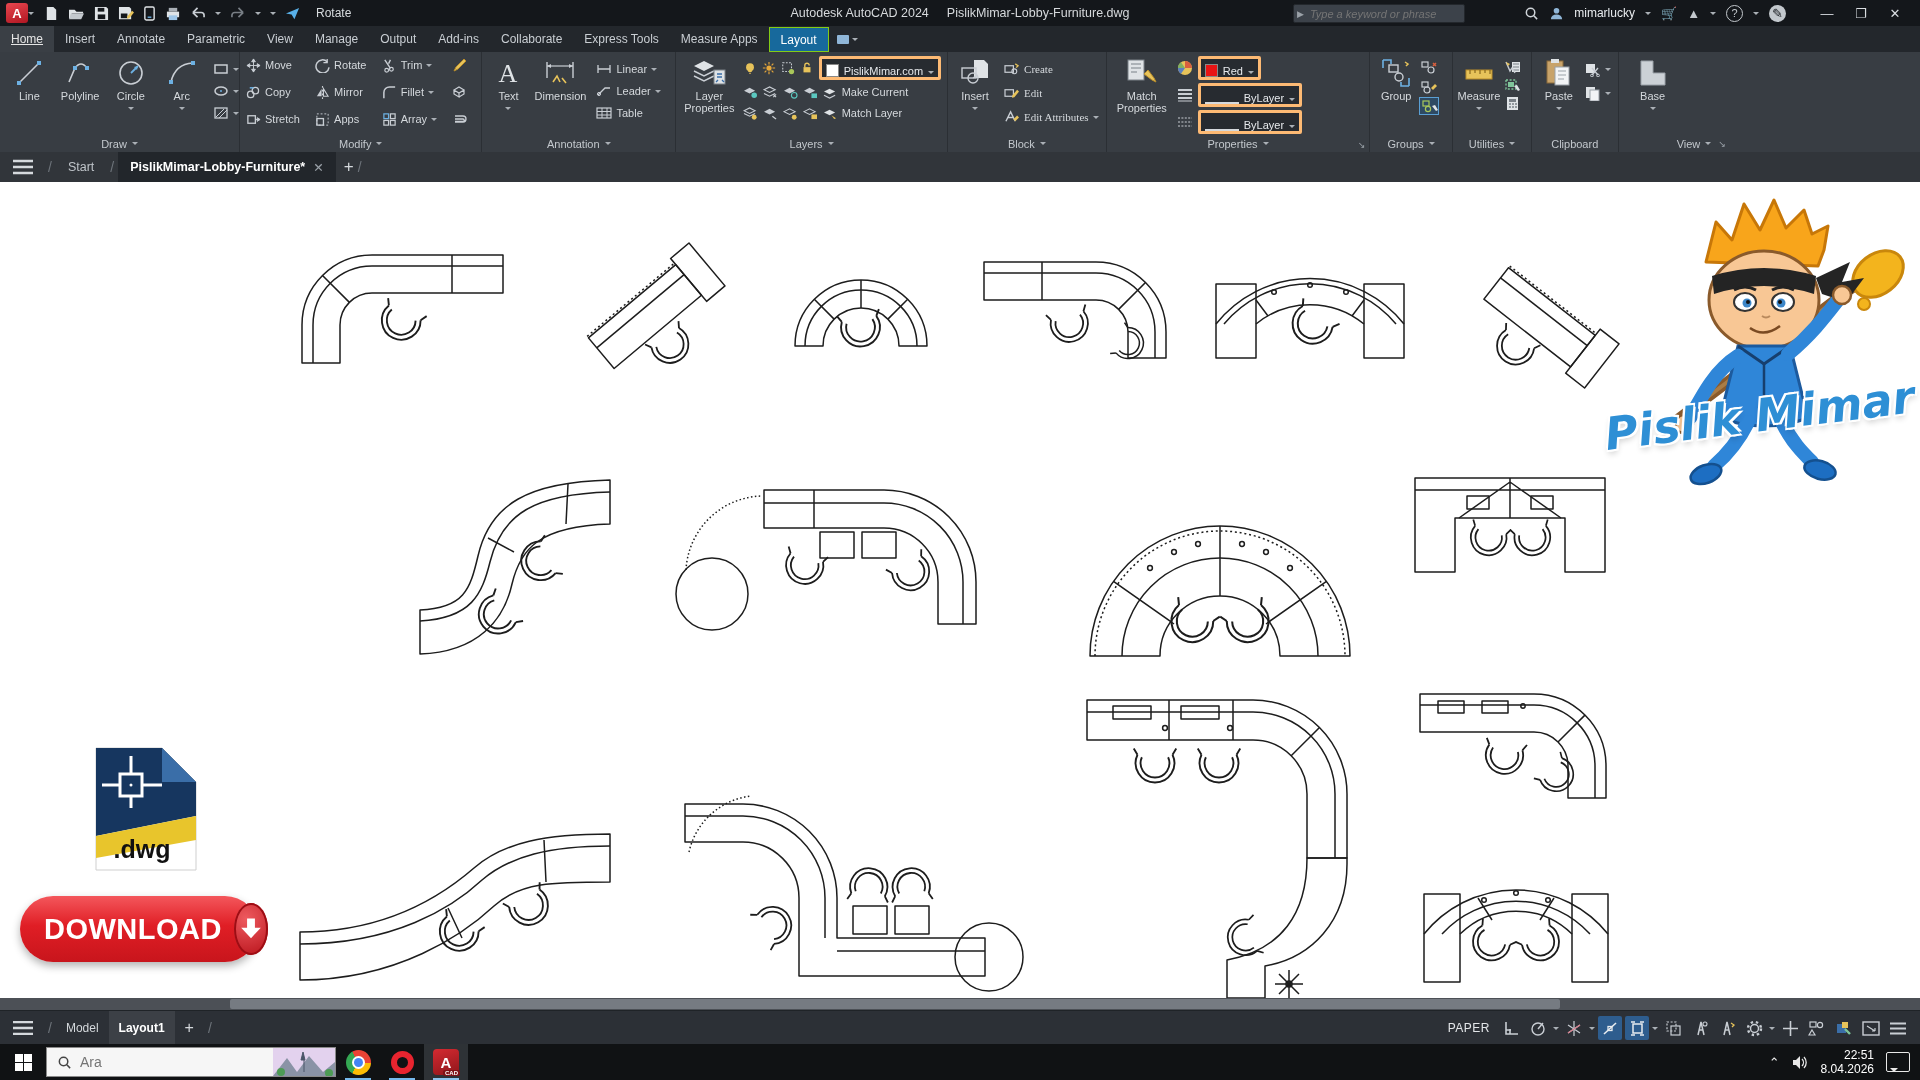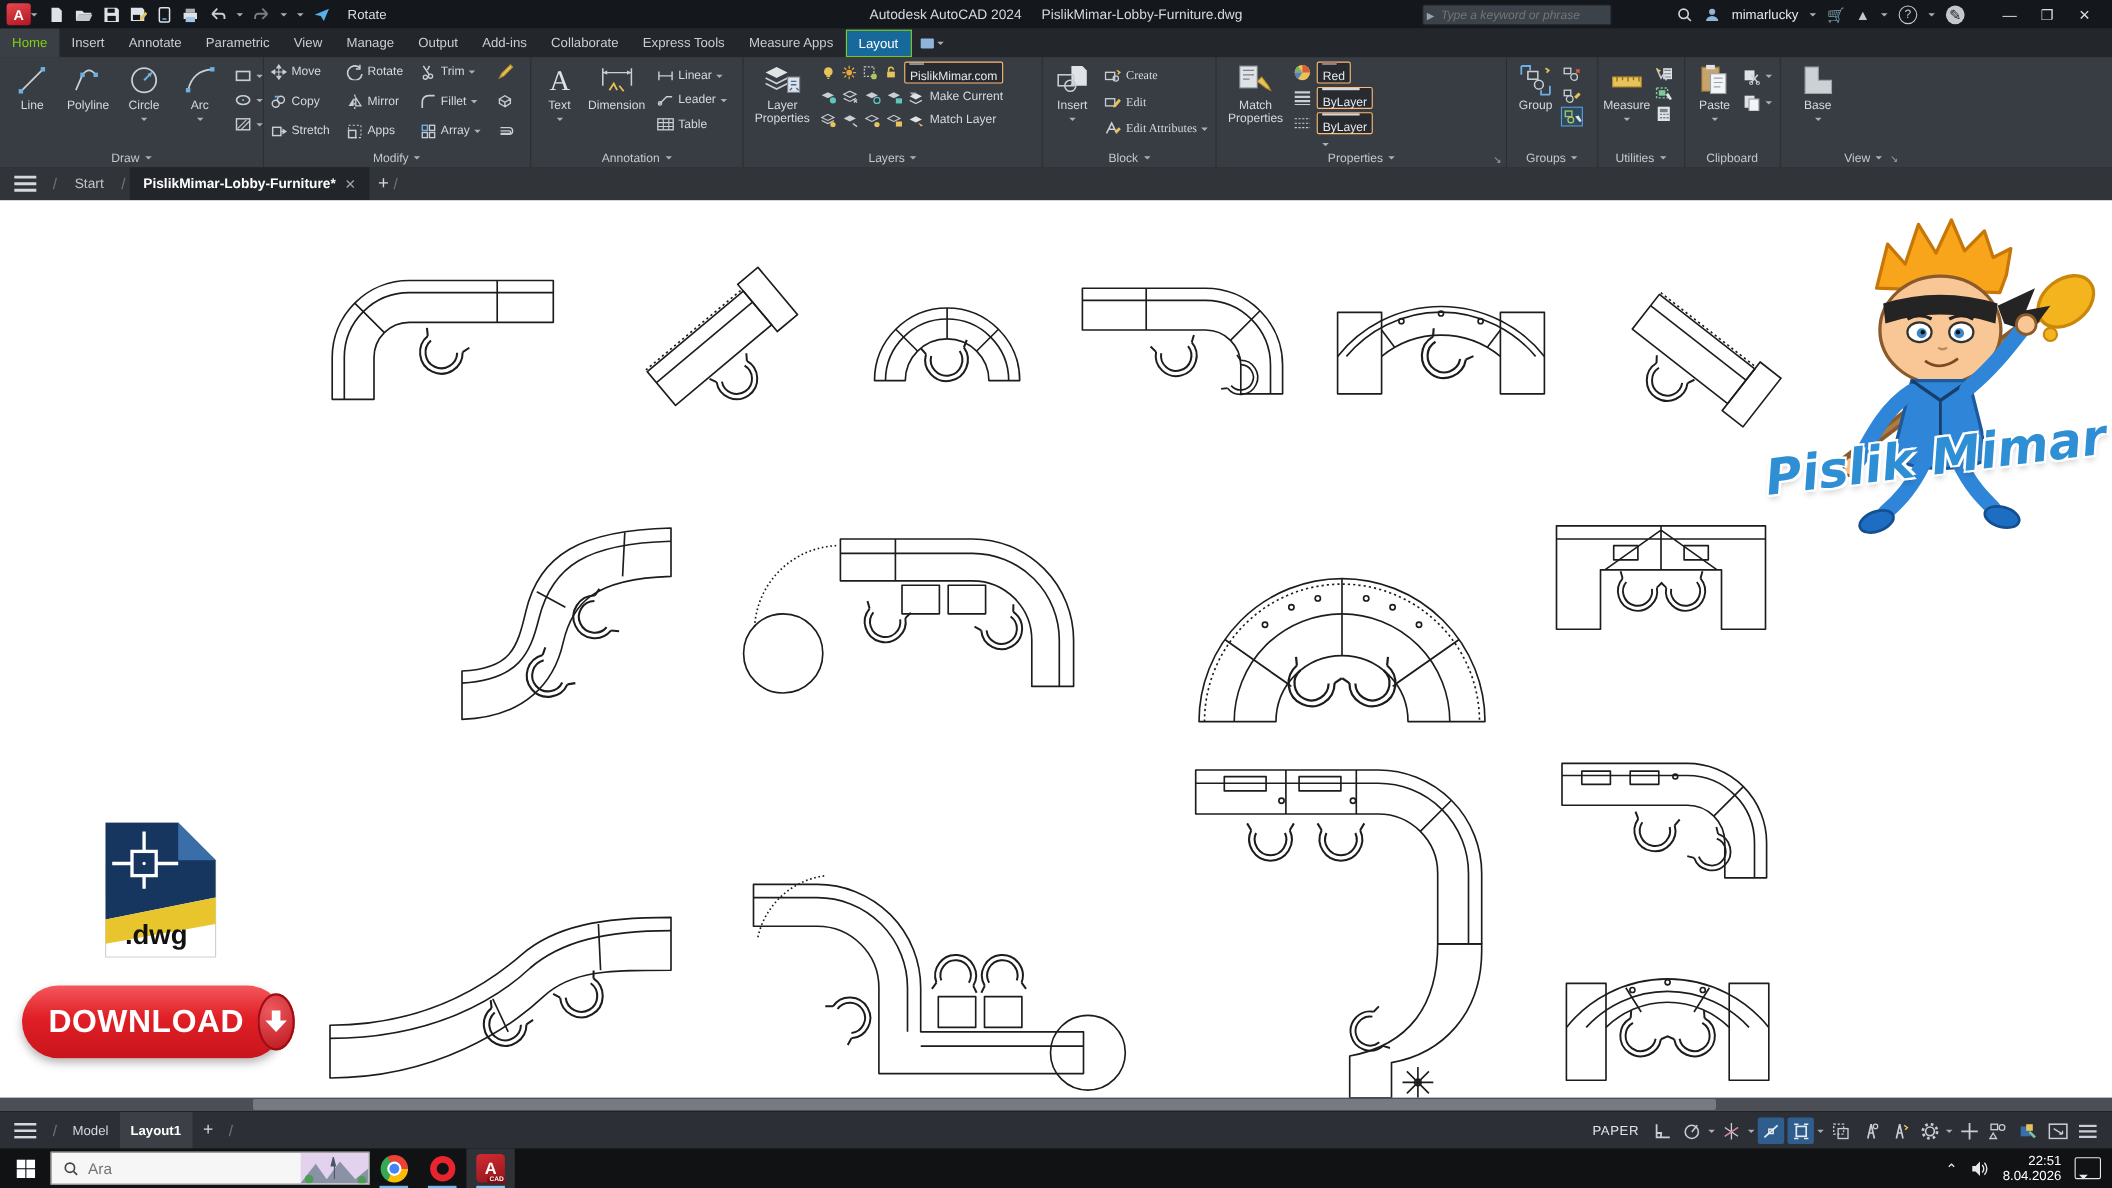--- a/index.html
+++ b/index.html
@@ -23,38 +23,38 @@
     font-size:11px;padding:0 6px;width:100%;font-family:"Liberation Sans",sans-serif;}
   .titright{position:absolute;right:0;top:0;height:26px;display:flex;align-items:center;gap:10px;padding-right:8px;}
   .titright .ic{color:#c3c8cd;font-size:13px;display:flex;align-items:center;gap:3px;}
   .winbtns{display:flex;gap:0;margin-left:14px;}
   .winbtns div{width:34px;height:26px;display:flex;align-items:center;justify-content:center;color:#d9dde1;font-size:13px;}
   .uname{color:#e8ebee;}
   
   .tabrow{position:absolute;left:0;top:26px;width:1920px;height:26px;background:#23272c;
     display:flex;align-items:stretch;font-size:12px;color:#c9ced3;}
   .rtab{padding:0 11px;display:flex;align-items:center;}
-  .rtab.homeon{background:#3a3f45;color:#84cc16;}
+  .rtab.homeon{background:#3a3f45;color:#e5e5e5;text-decoration:underline;}
   .rtab.layouton{background:#17699c;border:1px solid #84cc16;color:#fff;margin-top:1px;}
   .tabdd{display:flex;align-items:center;gap:3px;margin-left:8px;}
   .tabdd .sq{width:12px;height:9px;background:#8fb6d8;border-radius:1px;}
   
   .ribbon{position:absolute;left:0;top:52px;width:1920px;height:100px;background:#383d43;display:flex;}
   .panel{height:100px;border-right:1px solid #2b2f34;display:flex;flex-direction:column;box-sizing:border-box;}
   .pbody{flex:1;display:flex;align-items:flex-start;padding-top:4px;}
   .pfoot{height:17px;display:flex;align-items:center;justify-content:center;gap:5px;
     font-size:11px;color:#c3c8cd;position:relative;}
   .bigb{width:54px;display:flex;flex-direction:column;align-items:center;text-align:center;
     font-size:11px;line-height:12px;color:#d5d9dd;gap:2px;padding-top:2px;}
   .bigb svg{display:block}
   .smcol{display:flex;flex-direction:column;justify-content:flex-start;gap:4px;padding-top:4px;}
   .smb{display:flex;align-items:center;gap:4px;font-size:11px;color:#d5d9dd;height:18px;}
   .mgrid{display:grid;grid-template-columns:auto auto auto auto;gap:2px 8px;padding:4px 6px 0 6px;}
-  .combo{height:18px;background:#272b30;border:1px solid #fdba74;border-radius:2px;display:flex;
-    align-items:flex-start;font-size:11px;color:#e6e9ec;padding:0 4px;gap:5px;flex-direction:column;}
+  .combo{height:18px;background:#272b30;border:3px solid #fdba74;border-radius:2px;display:flex;
+    align-items:flex-end;font-size:11px;color:#e6e9ec;padding:0 4px;gap:5px;}
   .combo .grow{flex:1}
   .sw{width:11px;height:11px;border:1px solid #888;}
   .linesample{width:34px;height:0;border-top:2px solid #d5d9dd;}
   .gi{display:block}
   .expander{position:absolute;right:4px;bottom:2px;color:#9aa1a8;font-size:9px;}
   
   .filetabs{position:absolute;left:0;top:152px;width:1920px;height:30px;background:#31353a;
     display:flex;align-items:center;font-size:12.5px;color:#bfc4c9;border-bottom:1px solid #1d2024;}
   .ft-burger{margin:0 10px 0 12px;}
   .ftslash{color:#6e747b;margin:0 4px;font-size:14px;}

